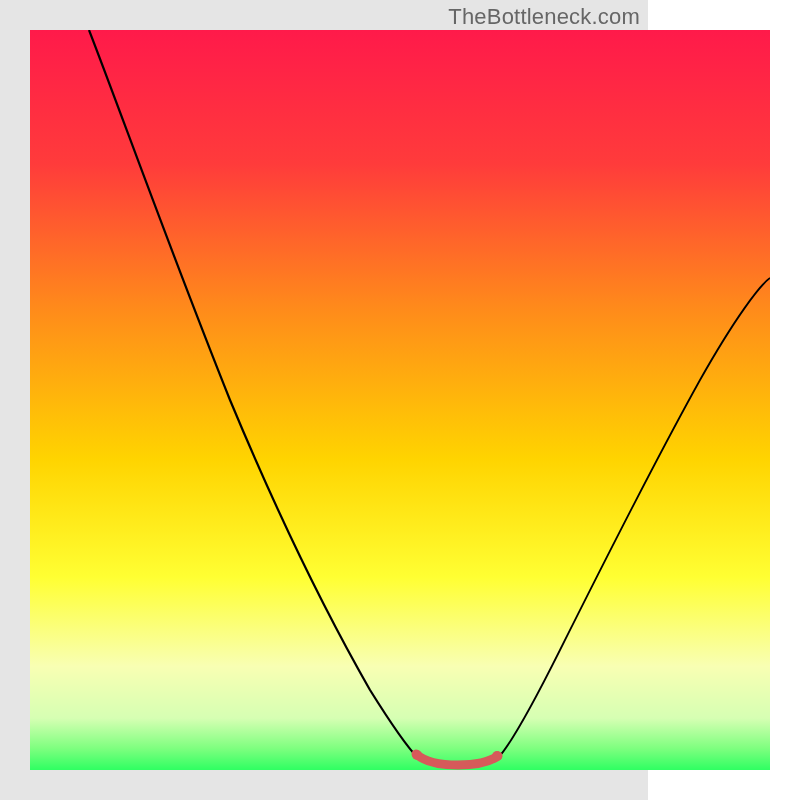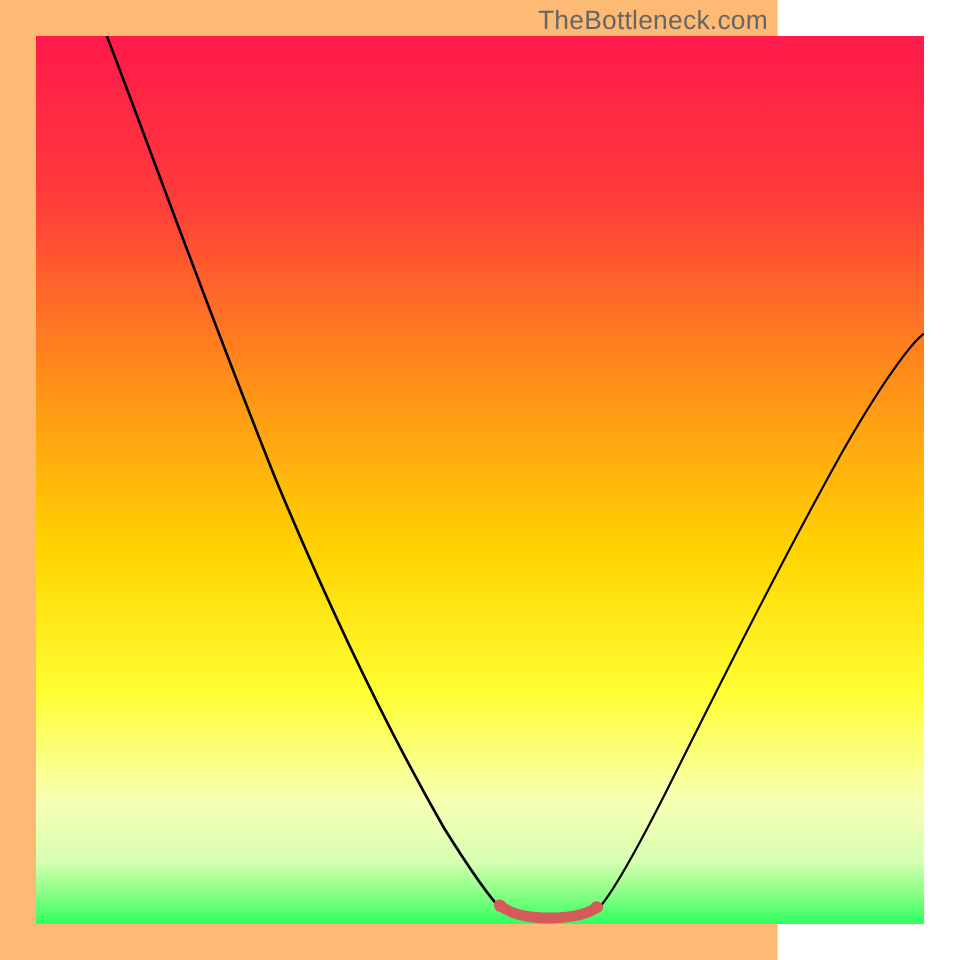--- a/index.html
+++ b/index.html
@@ -1,17 +1,17 @@
 <!DOCTYPE html>
 <html><head>
 <meta charset="utf-8">
 <style>
   * { margin: 0; padding: 0; box-sizing: border-box; }
   body { width: 800px; height: 800px; overflow: hidden; font-family: Arial, sans-serif; }
-  .chart-container { width: 648px; height: 800px; position: relative; background: #fdba74; }
+  .chart-container { width: 648px; height: 800px; position: relative; background: #e5e5e5; }
   .plot-area { position: absolute; left: 30px; top: 30px; width: 740px; height: 740px; overflow: hidden; }
   .gradient-bg { position: absolute; left:0; top:0; width: 100%; height: 100%; }
   .watermark { position: absolute; top: 4px; right: 8px; color: #666; font-size: 22px; font-weight: 500; z-index: 5; letter-spacing: 0.2px; }
   svg.curves { position: absolute; left:0; top:0; width:100%; height:100%; z-index: 3; }
 </style>
 </head>
 <body>
 
 <div class="chart-container">
   <div class="watermark">TheBottleneck.com</div>

